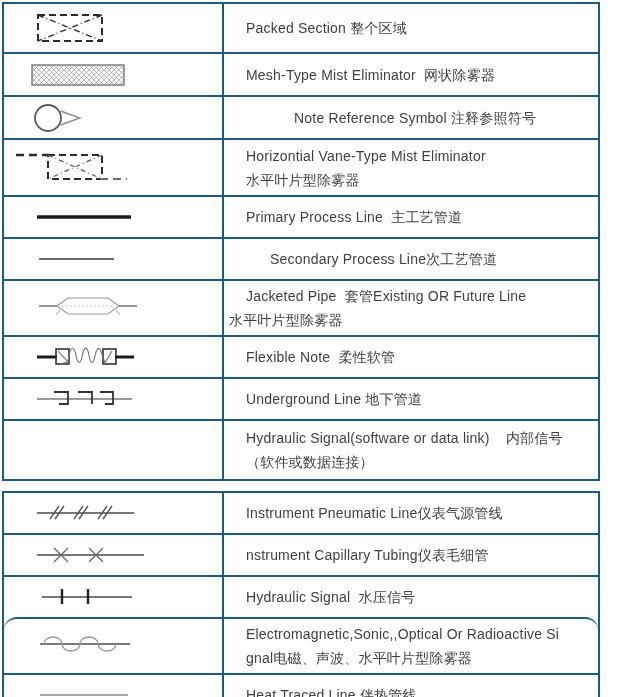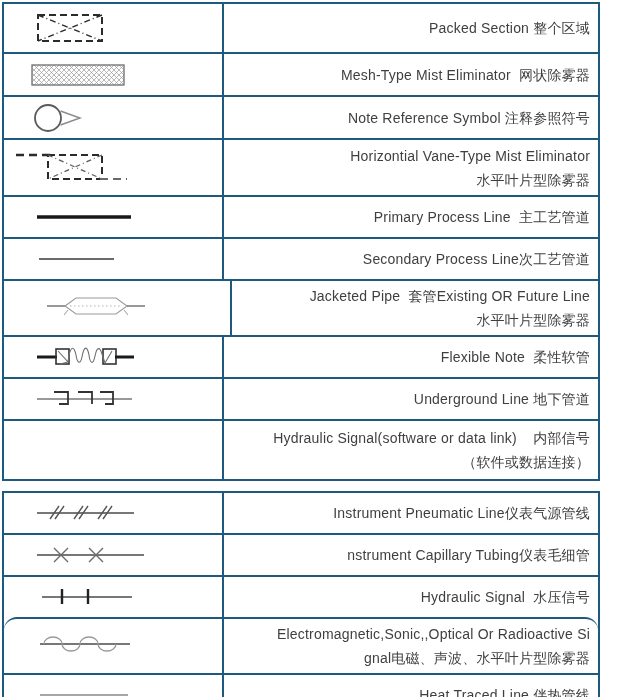--- a/index.html
+++ b/index.html
@@ -25,21 +25,20 @@
     display:flex;align-items:center;
     box-sizing:border-box;
   }
   .sym-cell svg{display:block;}
   .txt-cell{
     flex:1 1 auto;
     display:flex;flex-direction:column;justify-content:center;
     padding:3px 8px 3px 22px;
     font-size:14px;line-height:24px;
     letter-spacing:0.2px;
-    text-align:right;
   }
   .line{white-space:pre-wrap;}
   
   .tbl-first .row:nth-child(7) .line:nth-child(2){margin-left:-17px;}
 </style>
 </head>
 <body>
 
 <div class="tbl tbl-first">
     <div class="row" style="min-height: 48px;">
@@ -62,21 +61,21 @@
          <path d="M0 5 L5 0 M0 0 L5 5" stroke="#9a9a9a" stroke-width="0.7"></path>
        </pattern>
           </defs>
        <rect x="28" y="10" width="92" height="20" fill="url(#meshhatch)" stroke="#777" stroke-width="1.4"></rect>
      </svg>
       </div>
       <div class="txt-cell">
         <div class="line">Mesh-Type Mist Eliminator  网状除雾器</div>
       </div>
     </div>
-    <div class="row" style="min-height: 41px;">
+    <div class="row" style="min-height: 41px; gap: 48px;">
       <div class="sym-cell">
         <svg width="200" height="40" viewBox="0 0 200 40">
        <circle cx="44" cy="20" r="13" fill="none" stroke="#5a5a5a" stroke-width="1.8"></circle>
        <path d="M56.5 13 L76 20 L56.5 27" fill="none" stroke="#8a8a8a" stroke-width="1.4"></path>
      </svg>
       </div>
       <div class="txt-cell">
         <div class="line">Note Reference Symbol 注释参照符号</div>
       </div>
     </div>
@@ -98,31 +97,31 @@
     <div class="row" style="min-height: 35px;">
       <div class="sym-cell">
         <svg width="200" height="40" viewBox="0 0 200 40">
        <line x1="33" y1="20" x2="127" y2="20" stroke="#1a1a1a" stroke-width="3.6"></line>
      </svg>
       </div>
       <div class="txt-cell">
         <div class="line">Primary Process Line  主工艺管道</div>
       </div>
     </div>
-    <div class="row" style="min-height: 29px;">
+    <div class="row" style="min-height: 29px; gap: 24px;">
       <div class="sym-cell">
         <svg width="200" height="40" viewBox="0 0 200 40">
        <line x1="35" y1="20" x2="110" y2="20" stroke="#3a3a3a" stroke-width="1.3"></line>
      </svg>
       </div>
       <div class="txt-cell">
         <div class="line">Secondary Process Line次工艺管道</div>
       </div>
     </div>
-    <div class="row" style="min-height: 50px; padding-left: 8px;">
+    <div class="row" style="min-height: 50px;">
       <div class="sym-cell">
         <svg width="200" height="40" viewBox="0 0 200 40">
        <line x1="35" y1="18" x2="54" y2="18" stroke="#777777" stroke-width="1.5"></line>
        <path d="M53 18 L64 10 L104 10 L115 18 L104 26 L64 26 Z" fill="none" stroke="#9a9a9a" stroke-width="1.1"></path>
        <line x1="58" y1="18" x2="110" y2="18" stroke="#b0b0b0" stroke-width="1" stroke-dasharray="1.5,2.5"></line>
        <line x1="115" y1="18" x2="133" y2="18" stroke="#777777" stroke-width="1.5"></line>
        <line x1="56" y1="22" x2="52" y2="27" stroke="#9a9a9a" stroke-width="1"></line>
        <line x1="112" y1="22" x2="116" y2="27" stroke="#9a9a9a" stroke-width="1"></line>
      </svg>
       </div>

